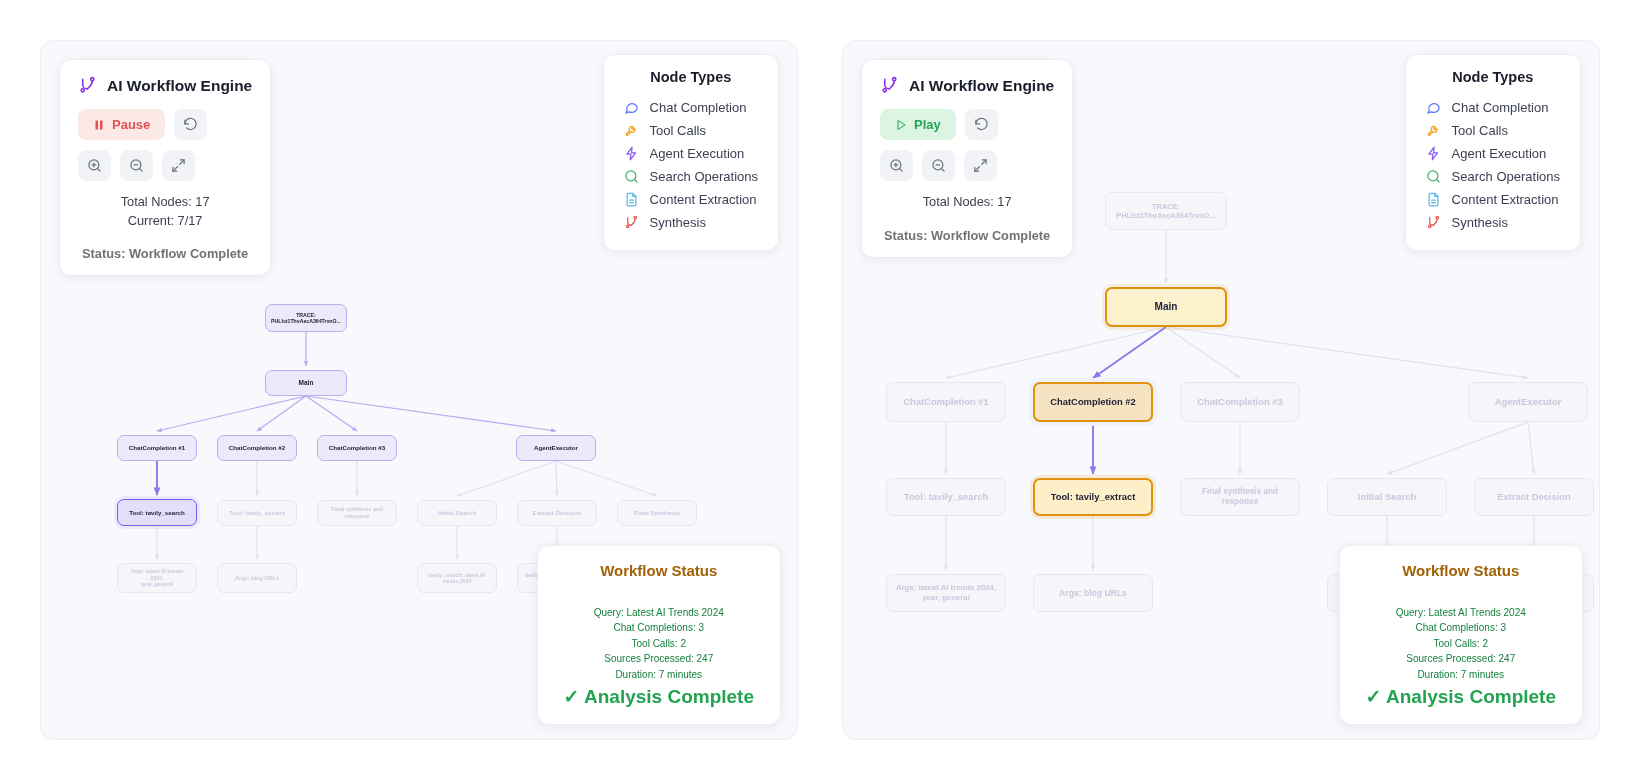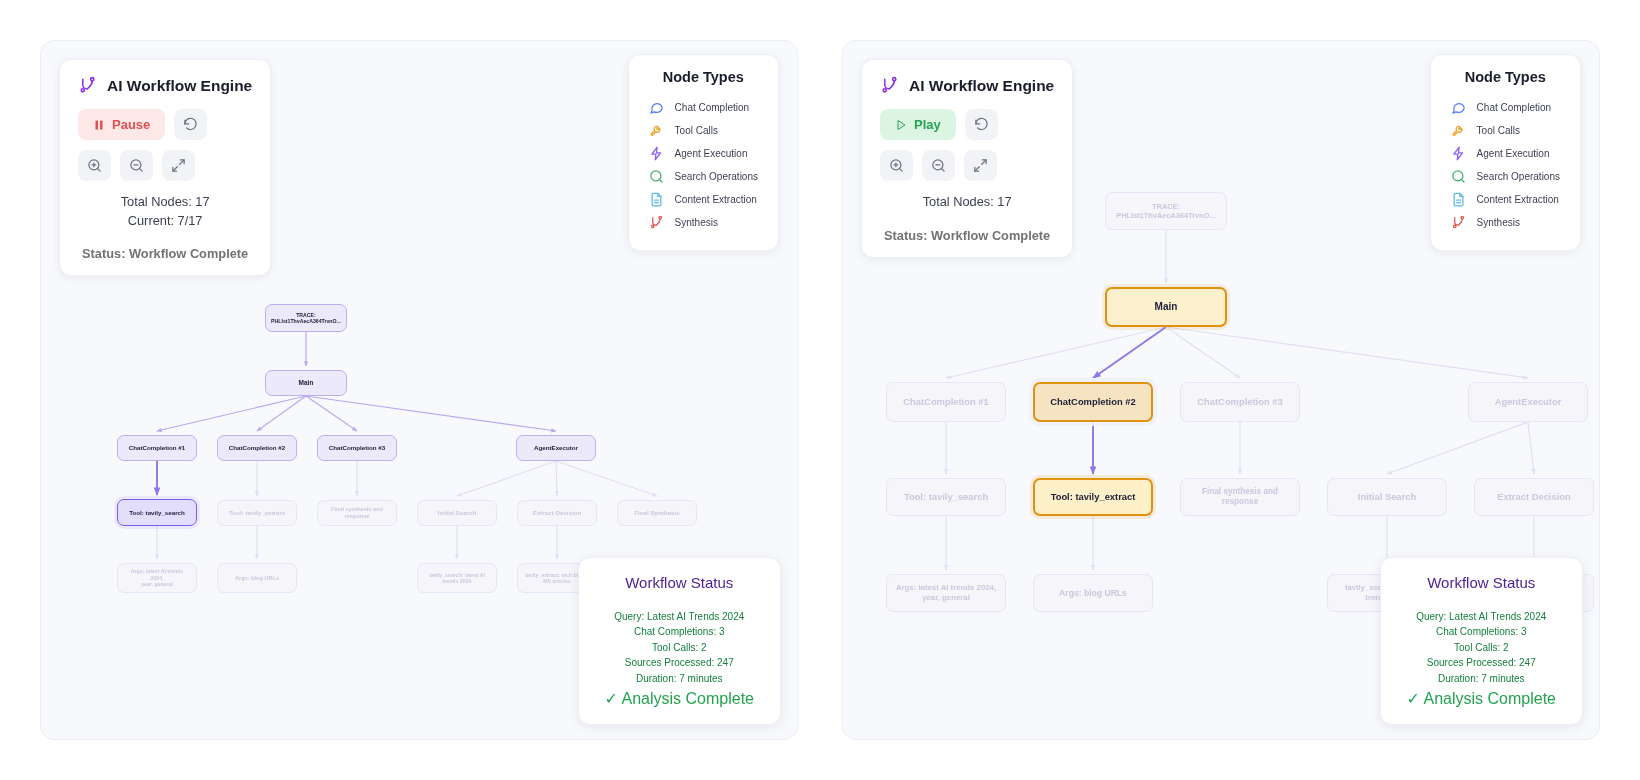--- a/index.html
+++ b/index.html
@@ -71,39 +71,39 @@
     top: 13px; right: 18px;
     background: #ffffff;
     border: 1px solid #edeef3;
     border-radius: 12px;
     padding: 14px 20px 16px 20px;
     box-shadow: 0 2px 10px rgba(25,30,60,.07);
     z-index: 20;
   }
   .legend-title { font-size: 14.5px; font-weight: bold; color: #1a1d2b; text-align: center; margin-bottom: 11px; }
   .legend-item { display: flex; align-items: center; gap: 10px; height: 23px; }
-  .legend-label { font-size: 10px; color: #3b3f51; white-space: nowrap; }
+  .legend-label { font-size: 13px; color: #3b3f51; white-space: nowrap; }
   .lg-ico { width: 16px; height: 16px; display: inline-flex; align-items: center; justify-content: center; flex: 0 0 16px; }
 
   
   .status-card {
     position: absolute;
     bottom: 14px; right: 16px;
     background: #ffffff;
     border: 1px solid #edeef3;
     border-radius: 12px;
     padding: 16px 26px 16px 26px;
     box-shadow: 0 2px 12px rgba(25,30,60,.08);
     z-index: 20;
     text-align: center;
     min-width: 186px;
   }
-  .sc-title { font-size: 15px; font-weight: normal; color: #4c1d95; margin-bottom: 18px; }
+  .sc-title { font-size: 15px; font-weight: bold; color: #a16207; margin-bottom: 26px; }
   .sc-line { font-size: 10px; color: #15803d; line-height: 1.55; white-space: nowrap; }
-  .sc-ok { font-size: 16px; font-weight: normal; color: #22a34f; margin-top: 3px; white-space: nowrap; }
+  .sc-ok { font-size: 19px; font-weight: bold; color: #22a34f; margin-top: 3px; white-space: nowrap; }
 
   
   .graph { position: absolute; inset: 0; z-index: 5; }
   .edges { position: absolute; inset: 0; width: 100%; height: 100%; }
   .node {
     position: absolute;
     display: flex; align-items: center; justify-content: center;
     text-align: center;
     border-radius: 7px;
     font-weight: bold;

